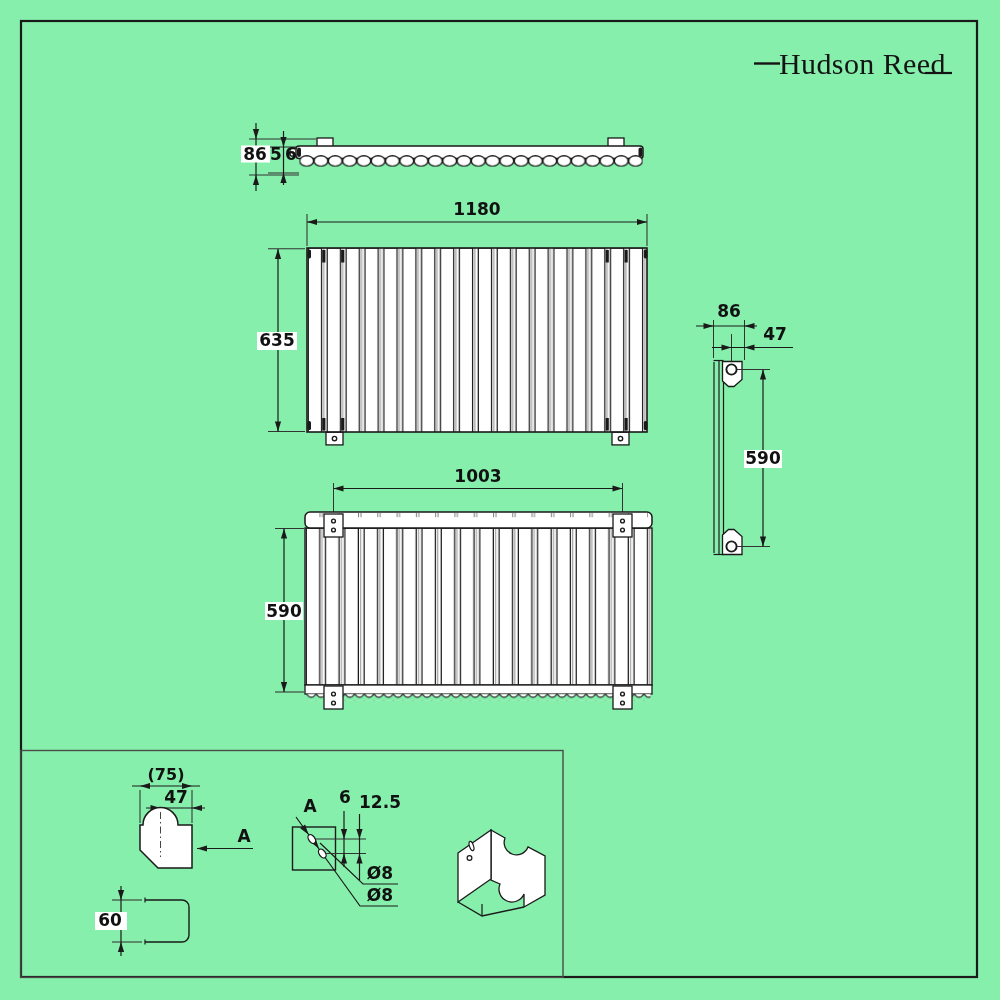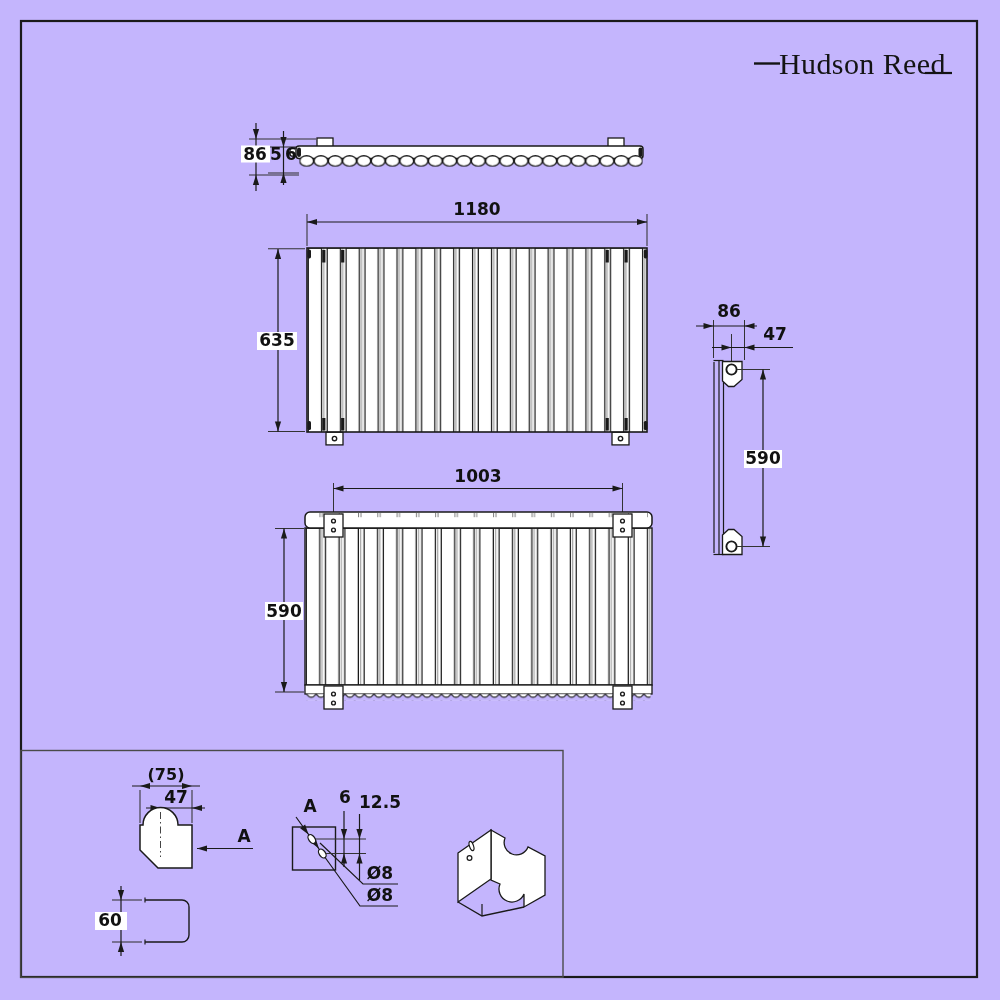--- a/index.html
+++ b/index.html
@@ -1,16 +1,16 @@
 <!DOCTYPE html>
 <html><head>
 <meta charset="utf-8">
 <style>
   html,body{margin:0;padding:0;background:#fff;}
-  .sheet{position:relative;width:1000px;height:1000px;background:#c4b5fd;overflow:hidden;
+  .sheet{position:relative;width:1000px;height:1000px;background:#86efac;overflow:hidden;
          font-family:"DejaVu Sans",sans-serif;}
   svg{position:absolute;left:0;top:0;}
   text{font-family:"DejaVu Sans",sans-serif;font-weight:600;font-size:17px;fill:#111;}
   .dimtxt{text-anchor:middle;}
   .small{font-size:16px;}
   .logo{font-family:"Liberation Serif","DejaVu Serif",serif;font-weight:400;
         font-size:30px;fill:#141414;letter-spacing:.4px;text-anchor:start;}
   .ln{stroke:#1a1a1a;stroke-width:1.2;fill:none;}
   .thin{stroke:#333;stroke-width:1.05;fill:none;}
   .shape{fill:#fff;stroke:#1a1a1a;stroke-width:1.5;}

